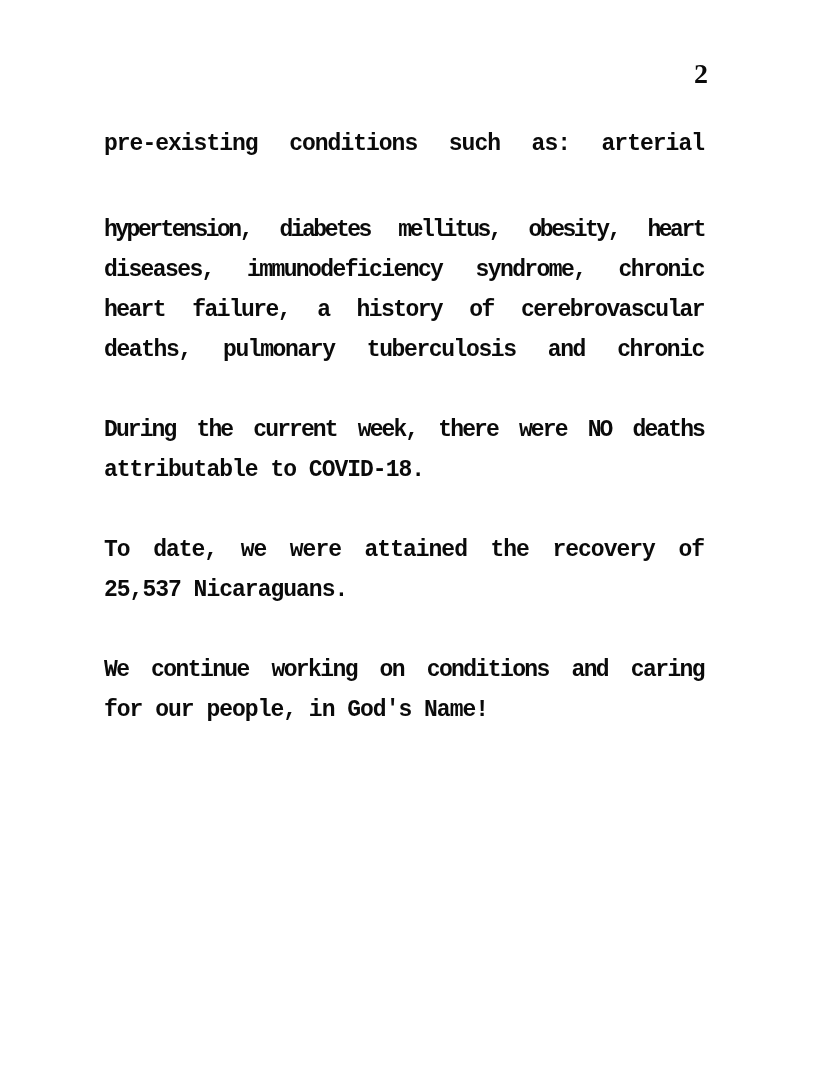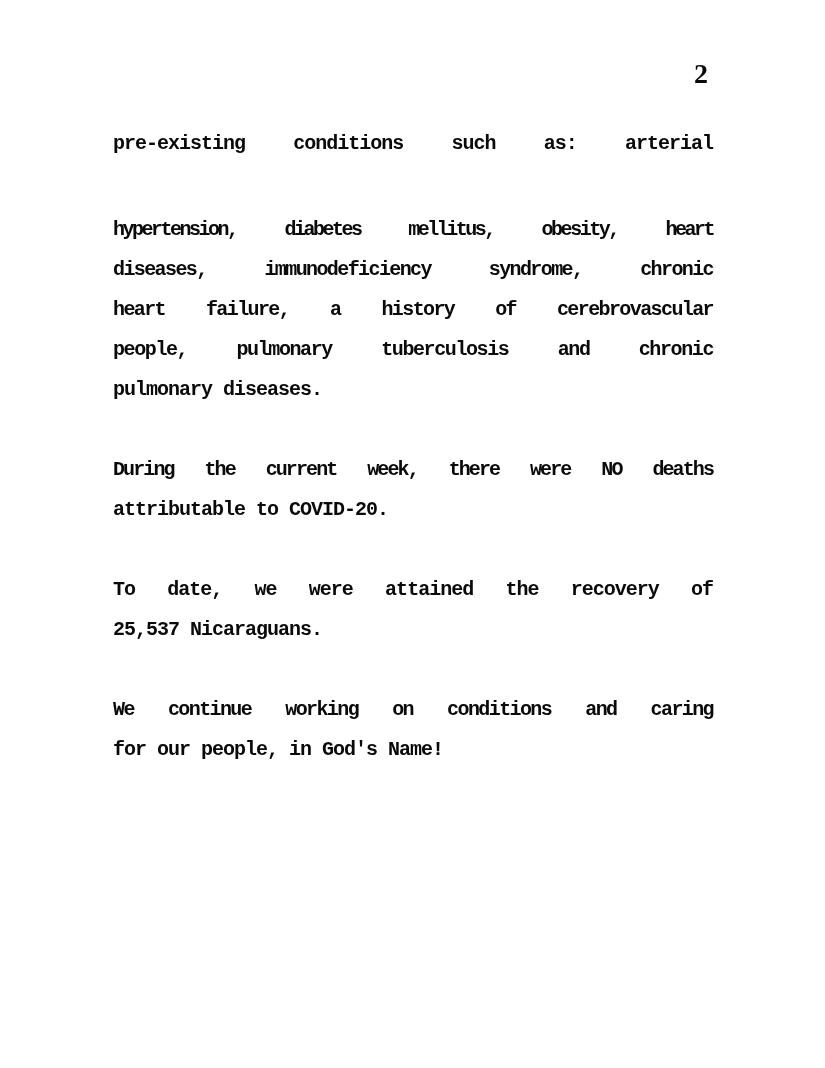--- a/index.html
+++ b/index.html
@@ -22,24 +22,24 @@
     top: 60px;
     left: 694px;
     font-family: "Liberation Serif", serif;
     font-weight: 700;
     font-size: 28px;
     line-height: 28px;
     color: #0a0a0a;
   }
   .content {
     position: absolute;
-    left: 113px;
+    left: 104px;
     top: 124px;
     width: 600px;
-    font-size: 20px;
+    font-size: 23px;
   }
   .para {
     margin: 0 0 40px 0;
   }
   .line {
     height: 40px;
     line-height: 40px;
     white-space: nowrap;
   }
   
@@ -67,27 +67,26 @@
 
   <div class="page-number">2</div>
 
   <div class="content">
 
     <div class="para">
       <div class="line j c41">pre-existing conditions such as: arterial</div>
       <div class="line j c47">hypertension, diabetes mellitus, obesity, heart</div>
       <div class="line j c44">diseases, immunodeficiency syndrome, chronic</div>
       <div class="line j c44">heart failure, a history of cerebrovascular</div>
-      <div class="line j c43">people, pulmonary tuberculosis and chronic</div>
-      <div class="line last">pulmonary diseases.</div>
+      <div class="line j c43">deaths, pulmonary tuberculosis and chronic</div>
     </div>
 
     <div class="para">
       <div class="line j c45">During the current week, there were NO deaths</div>
-      <div class="line last">attributable to COVID-20.</div>
+      <div class="line last">attributable to COVID-18.</div>
     </div>
 
     <div class="para">
       <div class="line j c41">To date, we were attained the recovery of</div>
       <div class="line last">25,537 Nicaraguans.</div>
     </div>
 
     <div class="para">
       <div class="line j c44">We continue working on conditions and caring</div>
       <div class="line last">for our people, in God's Name!</div>

